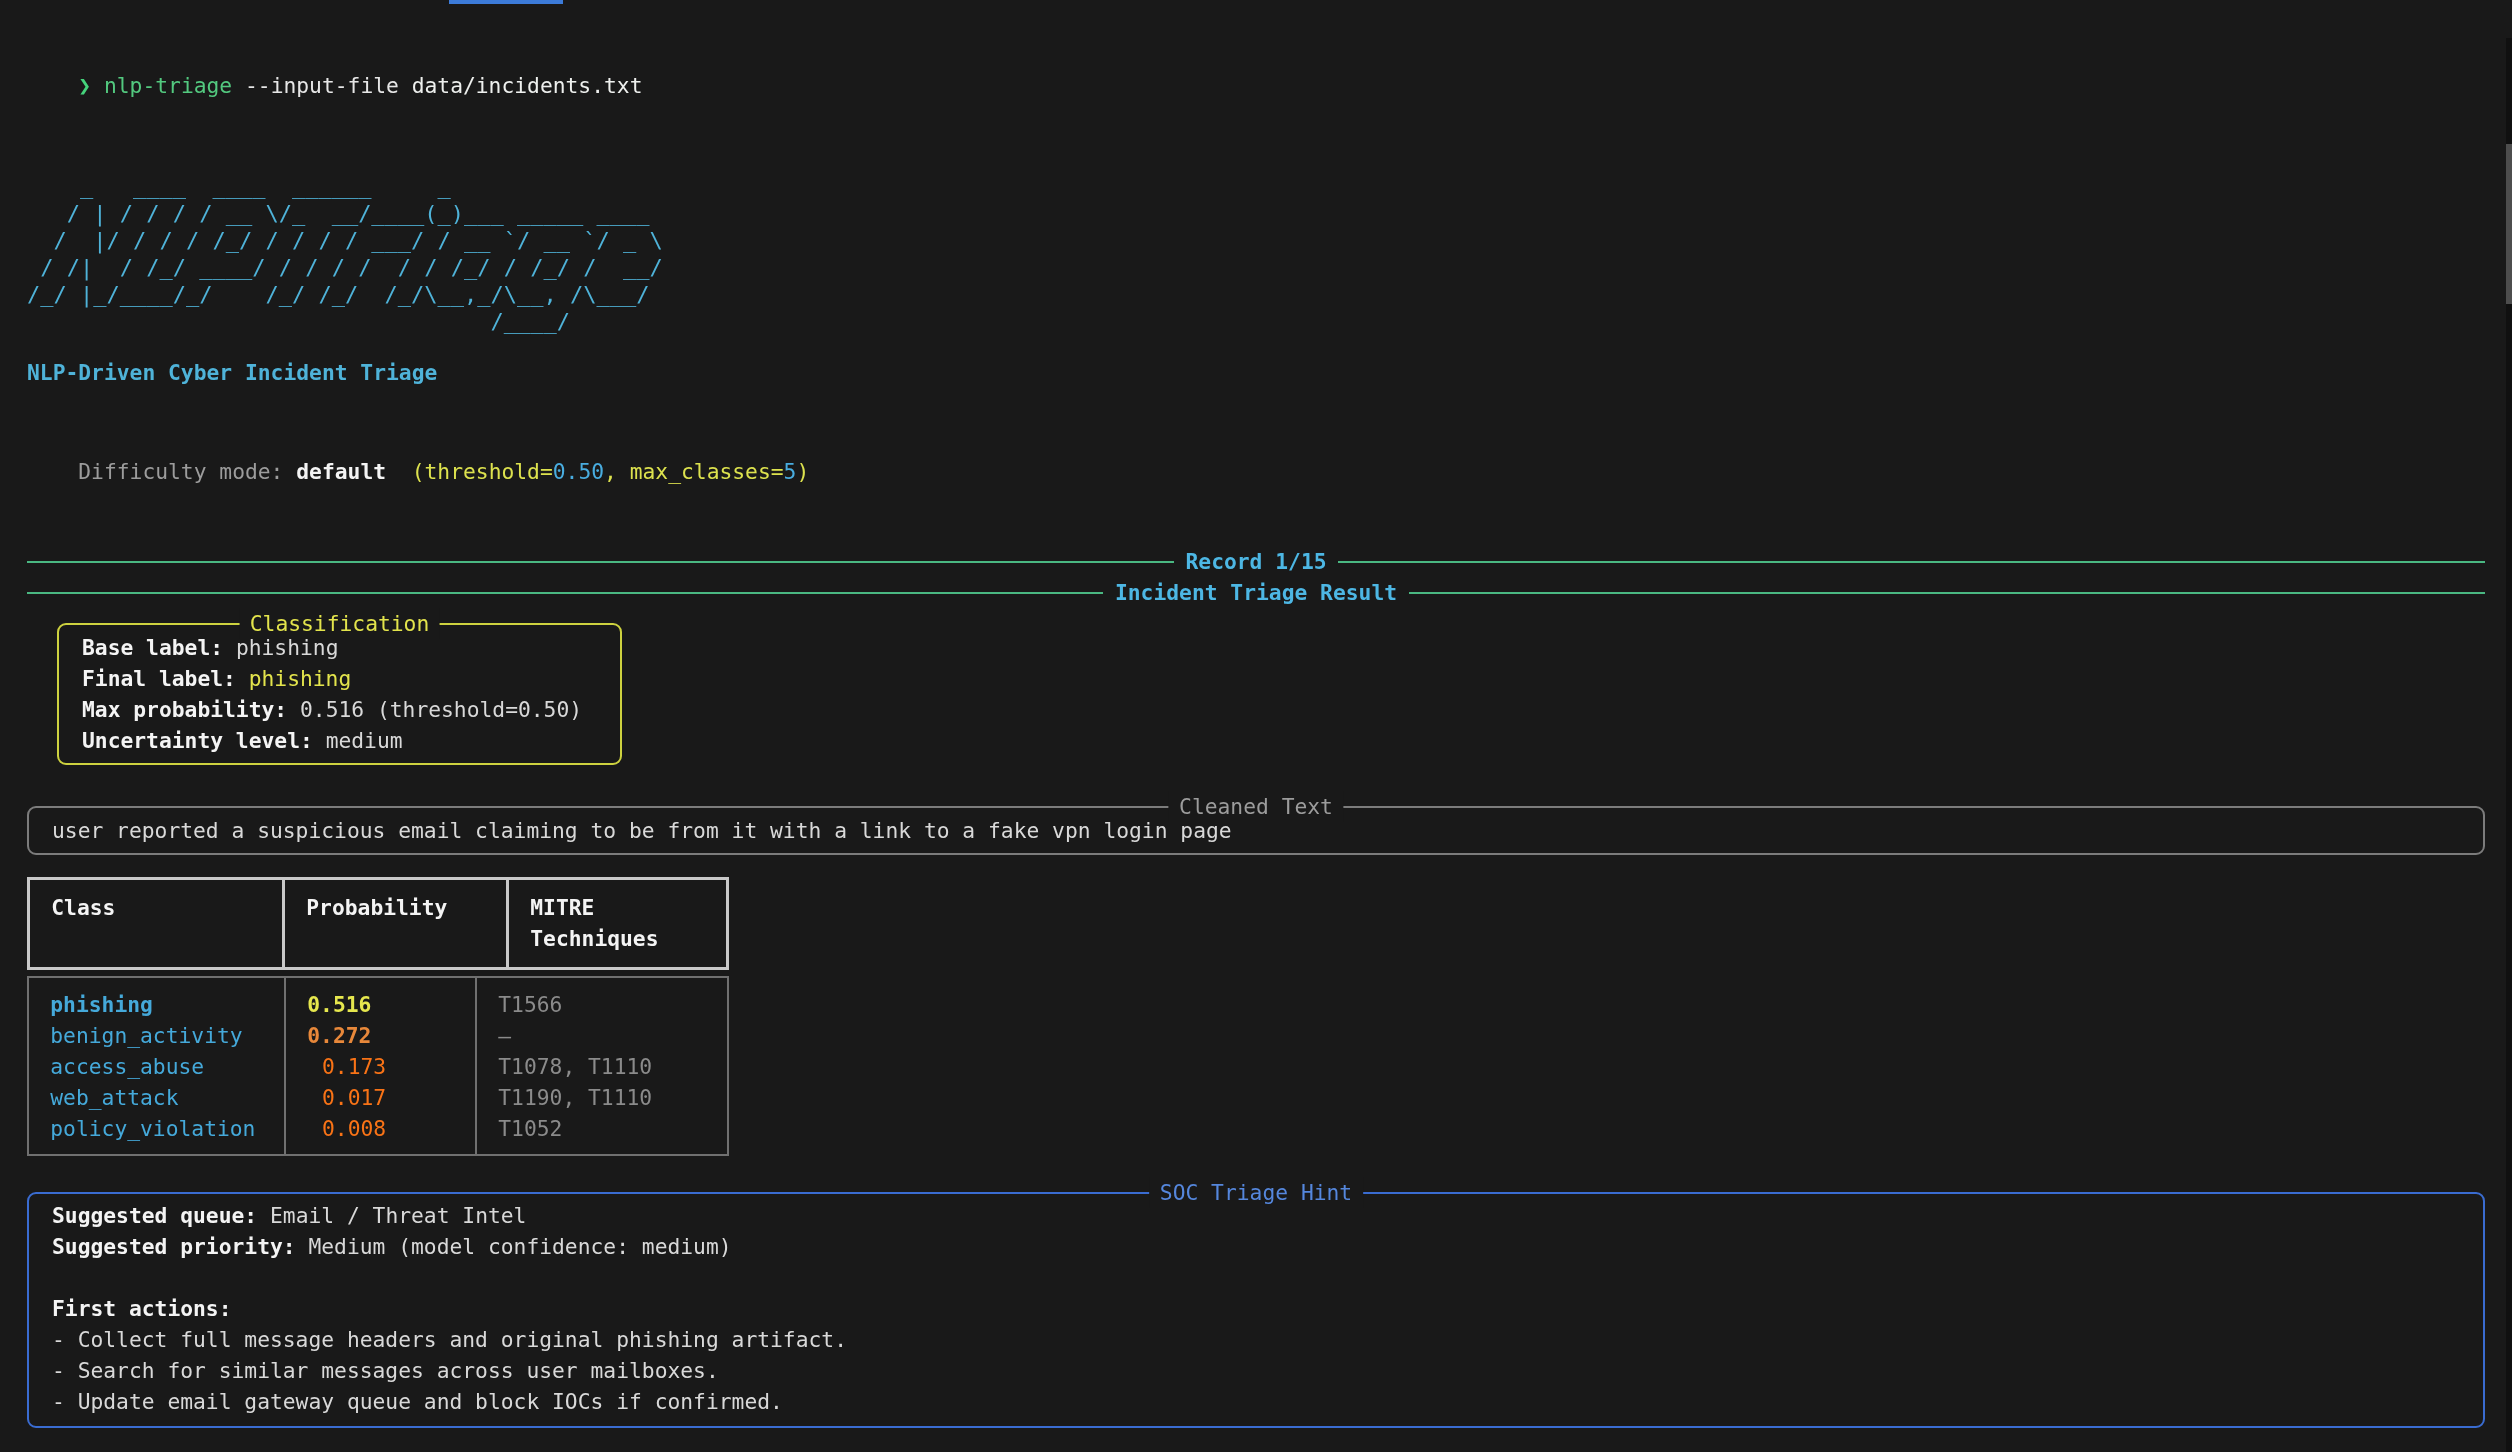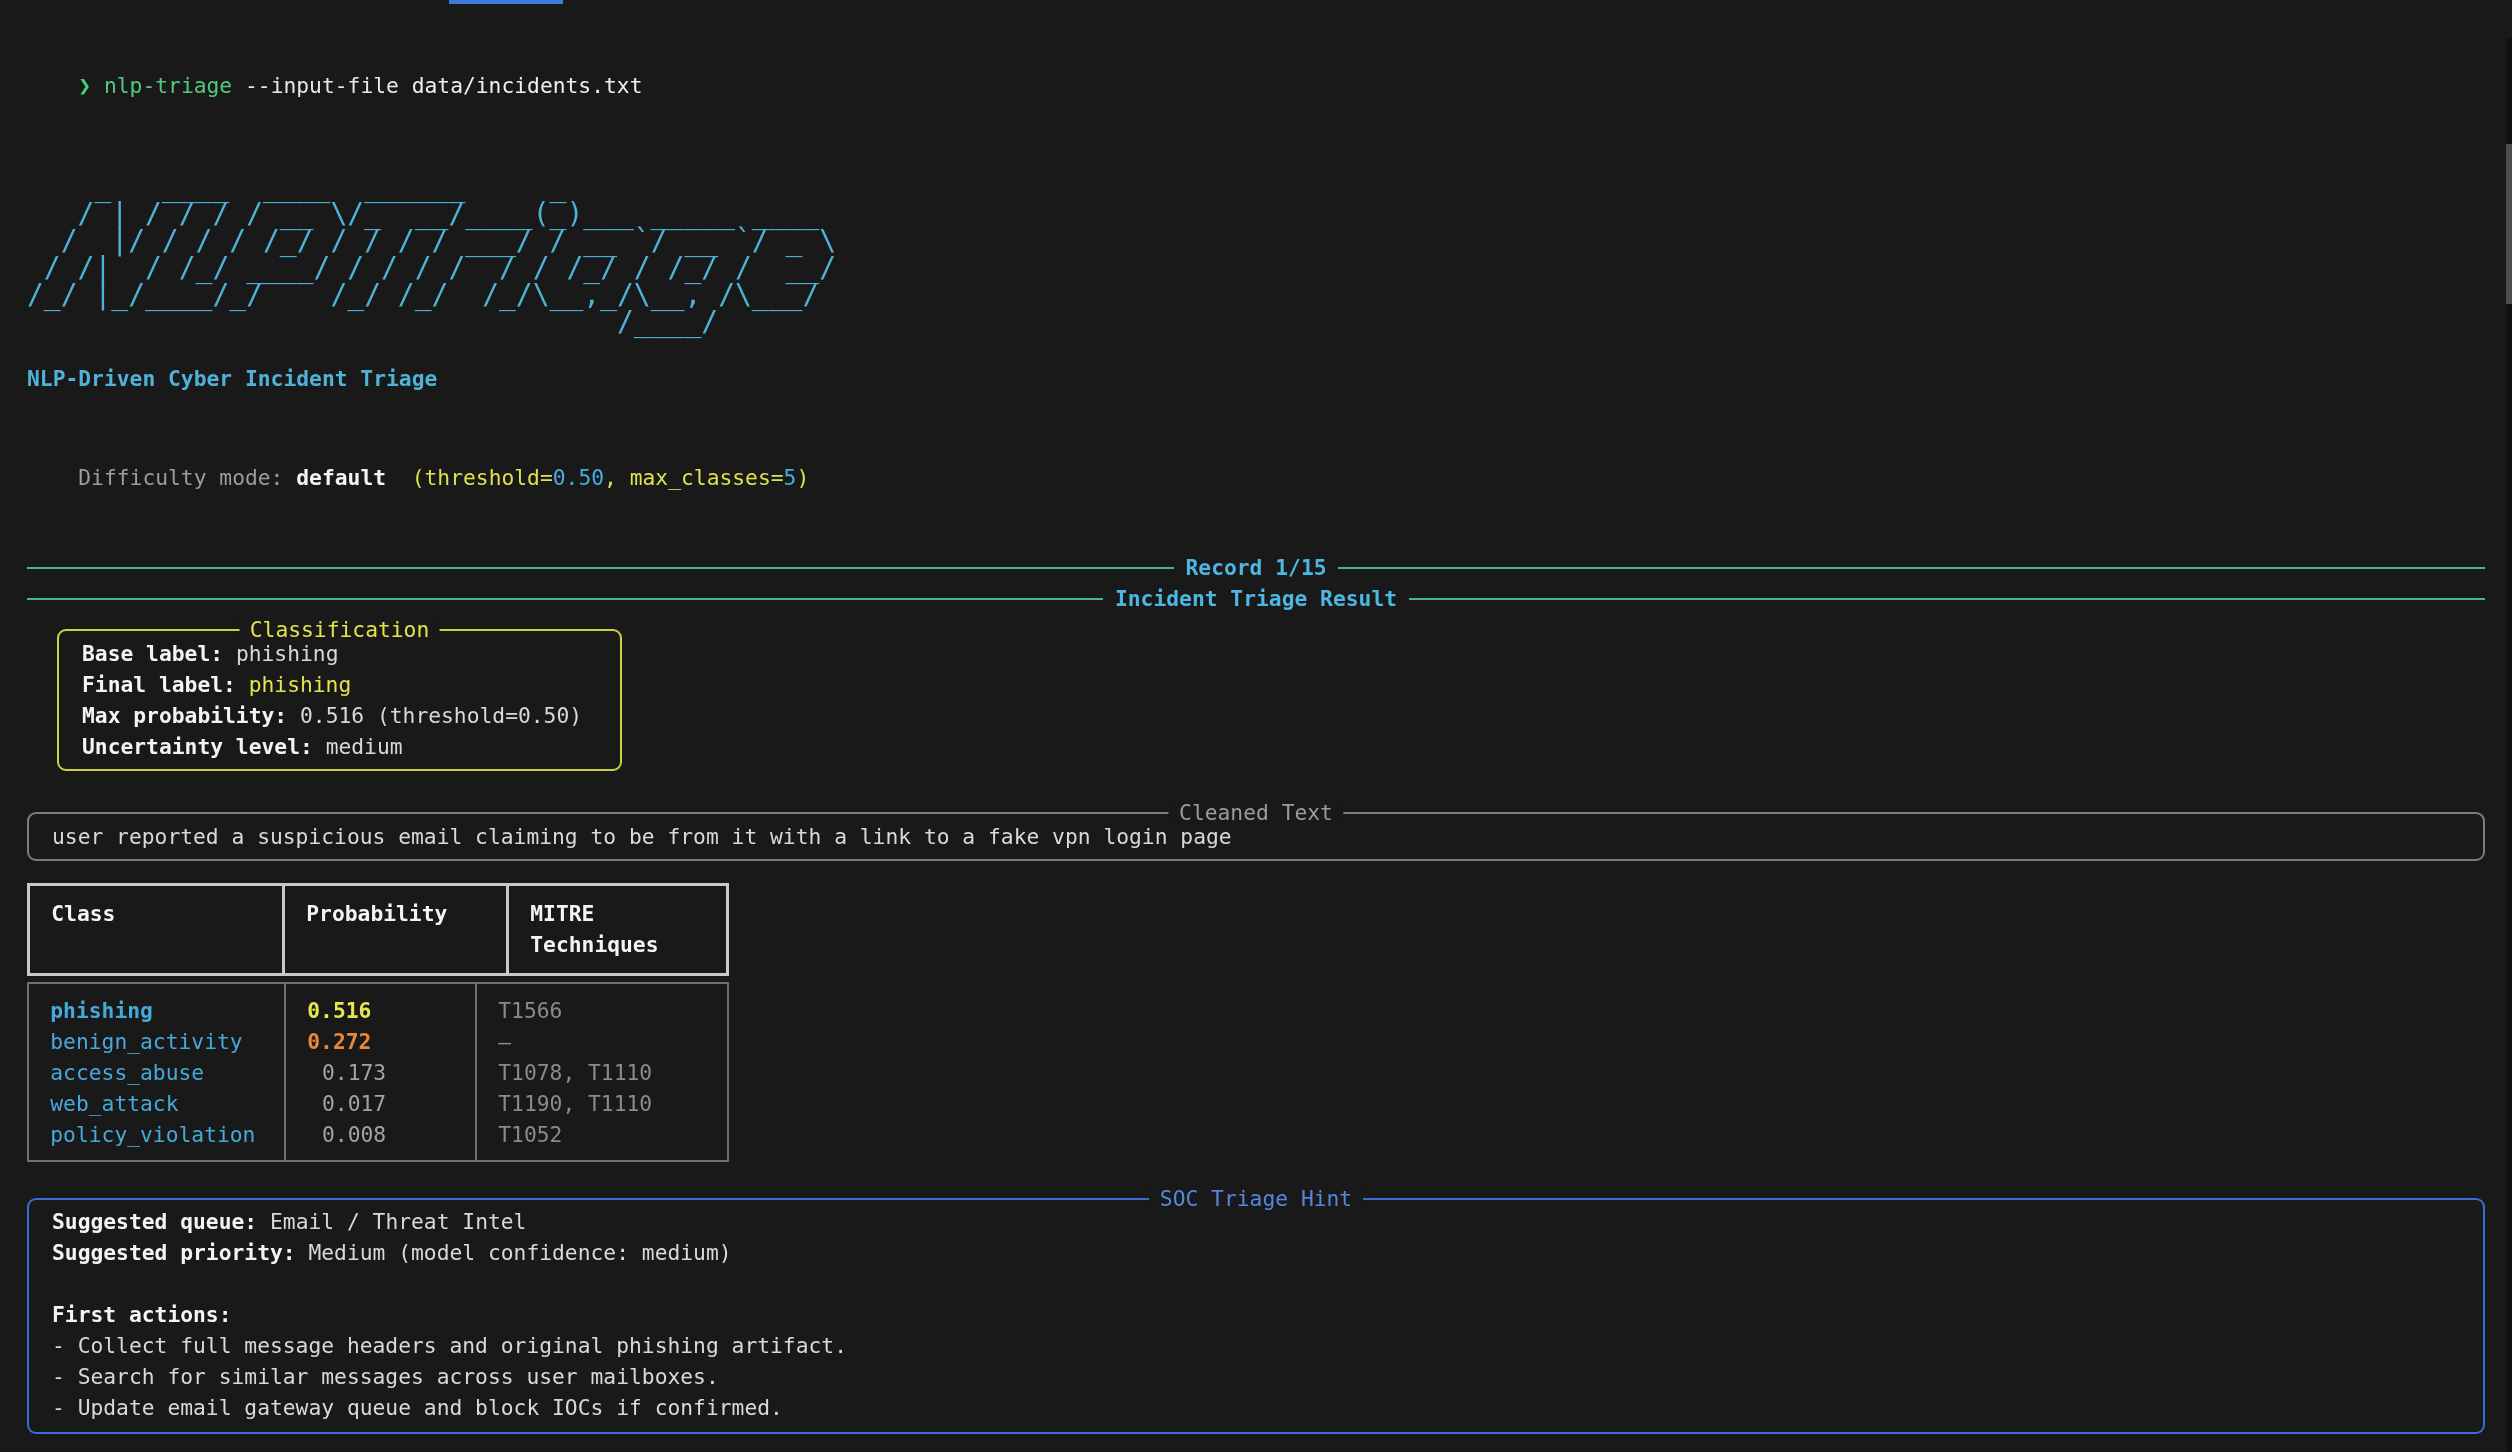--- a/index.html
+++ b/index.html
@@ -13,21 +13,21 @@
   .term{padding:39px 27px 0 27px;position:relative;}
 
   
   .cmdline{white-space:pre;}
   .prompt{color:#45d37b;font-weight:bold;}
   .cmd{color:#53c97f;}
   .flag{color:#e6e6e6;}
   .filelink{color:#eef0ee;text-underline-offset:5.3px;}
 
   
-  .ascii{color:#4fb3d9;font-size:28px;line-height:27px;margin-top:41px;white-space:pre;}
+  .ascii{color:#4fb3d9;font-size:22px;line-height:27px;margin-top:41px;white-space:pre;}
   .subtitle{color:#4fb3d9;font-weight:bold;margin-top:5.3px;}
 
   
   .diffline{margin-top:37px;white-space:pre;}
   .dim{color:#9c9c9c;}
   .wbold{color:#f4f4f4;font-weight:bold;}
   .keyy{color:#dde24e;}
   .valc{color:#49ade0;}
 
   
@@ -62,21 +62,21 @@
             border:2.7px solid #707070;display:flex;}
   .tbl-body .col{padding:10.7px 0;box-sizing:border-box;}
   .tbl-body .c1{width:257px;border-right:2.7px solid #707070;}
   .tbl-body .c2{width:191px;border-right:2.7px solid #707070;}
   .tbl-body .c3{flex:1;}
   .cell{padding:0 21.3px;white-space:pre;}
   .cls{color:#45a9da;}
   .cls.lead{font-weight:bold;}
   .p-yellow{color:#e6e74e;font-weight:bold;}
   .p-orange{color:#e8883a;font-weight:bold;}
-  .p-purple{color:#a3a3a3;padding-left:36px;}
+  .p-purple{color:#f97316;padding-left:36px;}
   .mitre{color:#8b8b8b;}
 
   
   .top-blue-fragment{position:absolute;left:449px;top:0;width:114px;height:3.6px;background:#3c7bd9;}
   .scroll-track{position:absolute;right:0;top:38px;width:6.2px;height:1414px;background:#101010;}
   .scroll-thumb{position:absolute;right:0;top:144px;width:6.2px;height:160px;background:#4d4d4d;}
 </style>
 </head>
 <body>
 

